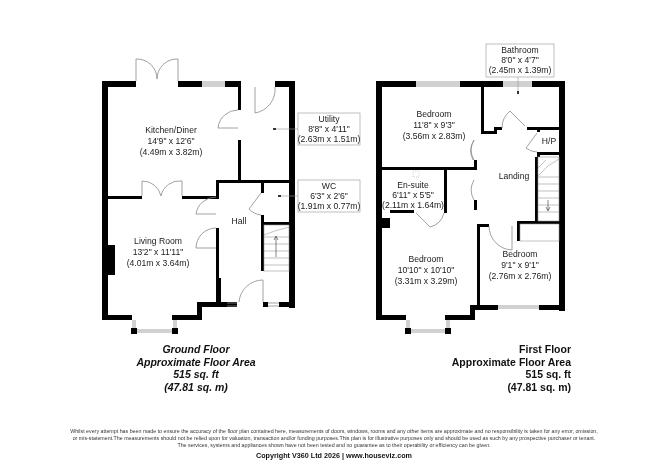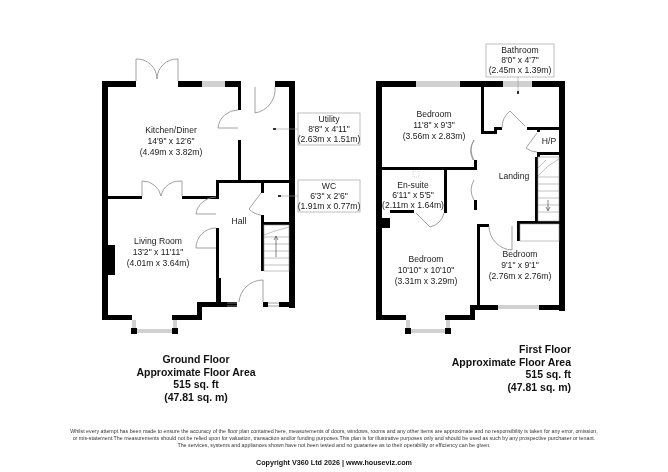--- a/index.html
+++ b/index.html
@@ -1,21 +1,21 @@
 <!DOCTYPE html>
 <html><head>
 <meta charset="utf-8">
 <style>
   html, body { margin: 0; padding: 0; background: #ffffff; }
   body { width: 668px; height: 472px; position: relative; overflow: hidden; font-family: "Liberation Sans", sans-serif; color: #111; }
   #plan { position: absolute; left: 0; top: 0; }
   .lbl { font-family: "Liberation Sans", sans-serif; font-size: 8.6px; fill: #1a1a1a; }
   .floor-caption { position: absolute; text-align: center; font-weight: bold; font-size: 10.5px; line-height: 12.5px; color: #111; width: 200px; }
   .disclaimer { position: absolute; left: 0; top: 428px; width: 668px; text-align: center; font-size: 5.3px; line-height: 7.2px; color: #333; }
-  .copyright { font-weight: bold; font-size: 7.2px; color: #111; margin-top: 9px; }
+  .copyright { font-weight: bold; font-size: 7.2px; color: #111; margin-top: 2px; }
 </style>
 </head>
 <body>
 
 <svg id="plan" width="668" height="472" viewBox="0 0 668 472" xmlns="http://www.w3.org/2000/svg">
 
   <g>
 
     <g fill="#000">
 
@@ -296,21 +296,21 @@
       <text class="lbl" text-anchor="middle" x="426" y="273">10'10" x 10'10"</text>
       <text class="lbl" text-anchor="middle" x="426" y="284">(3.31m x 3.29m)</text>
 
       <text class="lbl" text-anchor="middle" x="520" y="257">Bedroom</text>
       <text class="lbl" text-anchor="middle" x="520" y="268">9'1" x 9'1"</text>
       <text class="lbl" text-anchor="middle" x="520" y="279">(2.76m x 2.76m)</text>
     </g>
   </g>
 </svg>
 
-<div class="floor-caption" style="left:96px; top:353px;">
+<div class="floor-caption" style="left:96px; top:343px;font-style:italic;">
   <div>Ground Floor</div>
   <div>Approximate Floor Area</div>
   <div>515 sq. ft</div>
   <div>(47.81 sq. m)</div>
 </div>
 
 <div class="floor-caption" style="left:371px; top:343px;text-align:right;">
   <div>First Floor</div>
   <div>Approximate Floor Area</div>
   <div>515 sq. ft</div>

